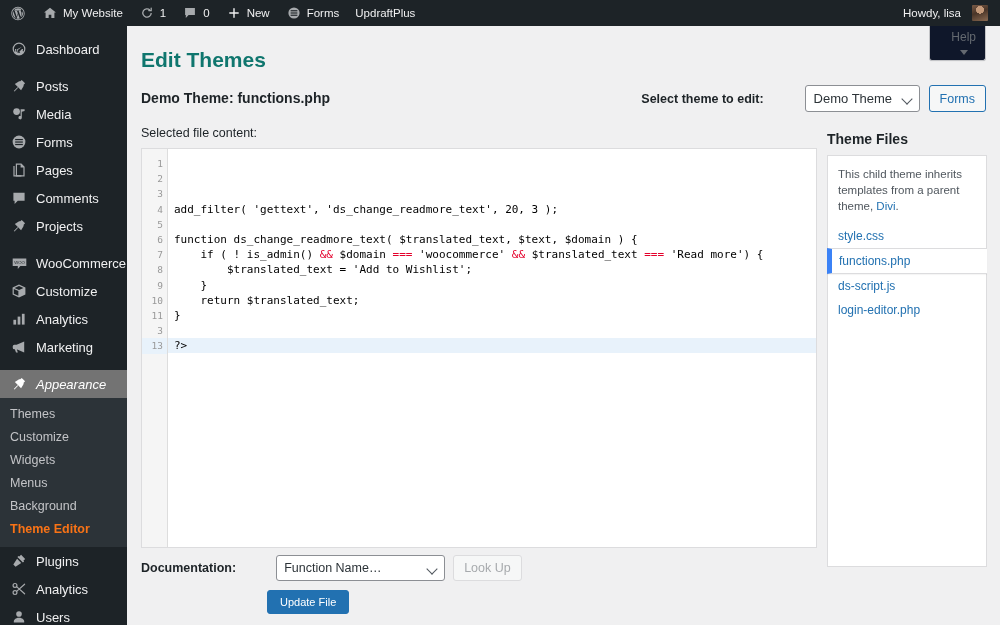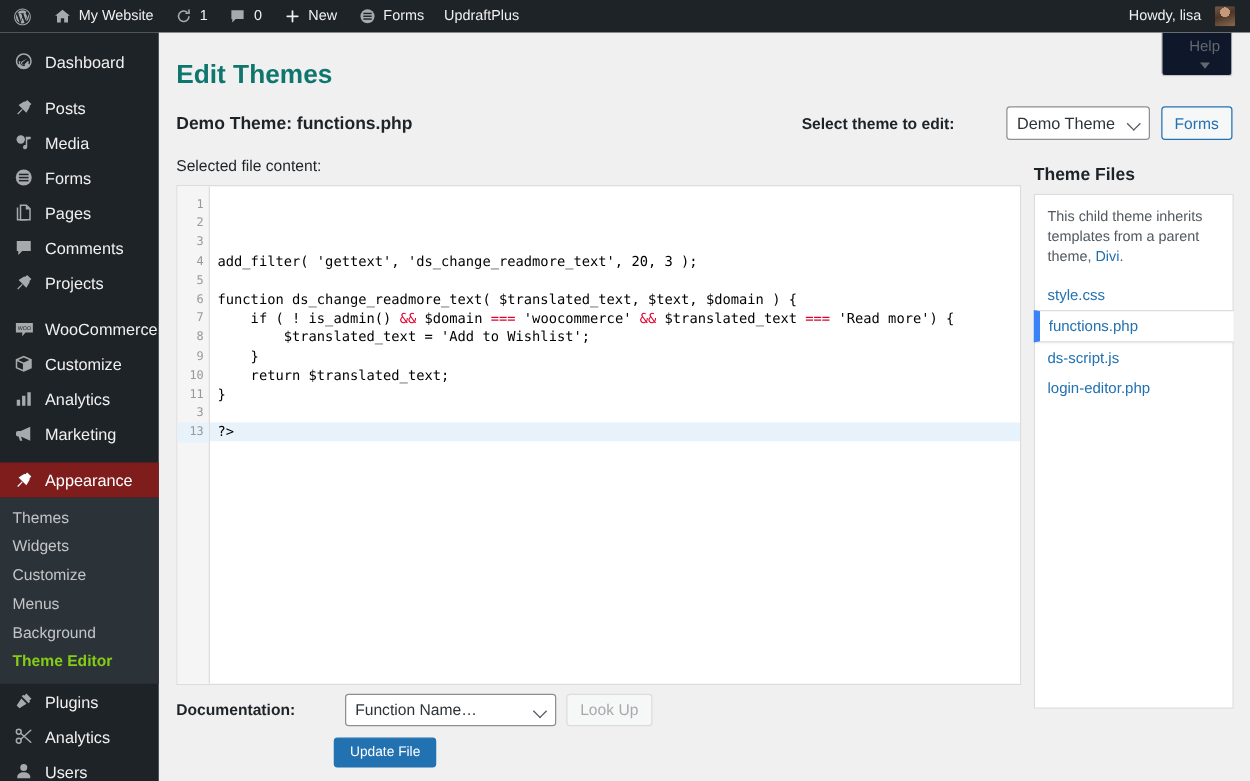--- a/index.html
+++ b/index.html
@@ -58,37 +58,37 @@
     color: #f0f0f1; cursor: pointer;
     gap: 8px;
   }
   .menu-item .mi-icon {
     width: 18px; height: 18px;
     display: inline-flex; align-items: center; justify-content: center;
     color: #a7aaad; flex: 0 0 18px;
   }
   .menu-item .mi-icon svg { display: block; }
   .menu-item.current {
-    background: #7f1d1d; color: #fff; font-weight: 400;
+    background: #737373; color: #fff; font-weight: 400; font-style: italic;
   }
   .menu-item.current .mi-icon { color: #fff; }
   .menu-item.current::after {
     content: ""; position: absolute; right: -8px; top: 50%;
     margin-top: -8px;
     border: 8px solid transparent;
     border-right-color: #f0f0f1;
   }
   .menu-sep { height: 9px; }
   .submenu { background: #2c3338; padding: 5px 0 6px 0; }
   .submenu-item {
     display: block; padding: 4px 0 4px 10px;
     color: #c3c4c7; font-size: 12.5px;
     line-height: 15px; cursor: pointer;
   }
-  .submenu-item.current { color: #84cc16; font-weight: bold; }
+  .submenu-item.current { color: #f97316; font-weight: bold; }
 
   
   #content {
     position: absolute; top: 26px; left: 127px;
     width: 873px; height: 599px;
     background: #f0f0f1;
     overflow: hidden;
   }
   .help-wrap {
     position: absolute; top: 0; right: 14px;
@@ -436,22 +436,22 @@
     <span class="mi-icon">
       <svg width="16" height="16" viewBox="0 0 20 20" fill="currentColor">
           <path d="M13.4 2.4 11.6 4.2c-.8-.2-1.7 0-2.4.5L4.8 7.4l7.8 7.8 2.7-4.4c.5-.7.7-1.6.5-2.4l1.8-1.8-4.2-4.2zM8.9 12.3 4.4 17l-.9-.9 4.6-4.5.8.7z"></path>
         </svg>
     </span>
     <span>Appearance</span>
   </div>
 
   <div class="submenu">
     <a class="submenu-item">Themes</a>
+    <a class="submenu-item">Customize</a>
     <a class="submenu-item">Widgets</a>
-    <a class="submenu-item">Customize</a>
     <a class="submenu-item">Menus</a>
     <a class="submenu-item">Background</a>
     <a class="submenu-item current">Theme Editor</a>
   </div>
 
   <div class="menu-item">
     <span class="mi-icon">
       <svg width="16" height="16" viewBox="0 0 20 20" fill="currentColor">
           <path d="M12.6 2.3 10.4 4.5l-.9-.9-1.5 1.5 6.9 6.9 1.5-1.5-.9-.9 2.2-2.2-5.1-5.1zM7.6 7.2 2.9 14.3l2.8 2.8 7.1-4.7L7.6 7.2z"></path>
         </svg>

